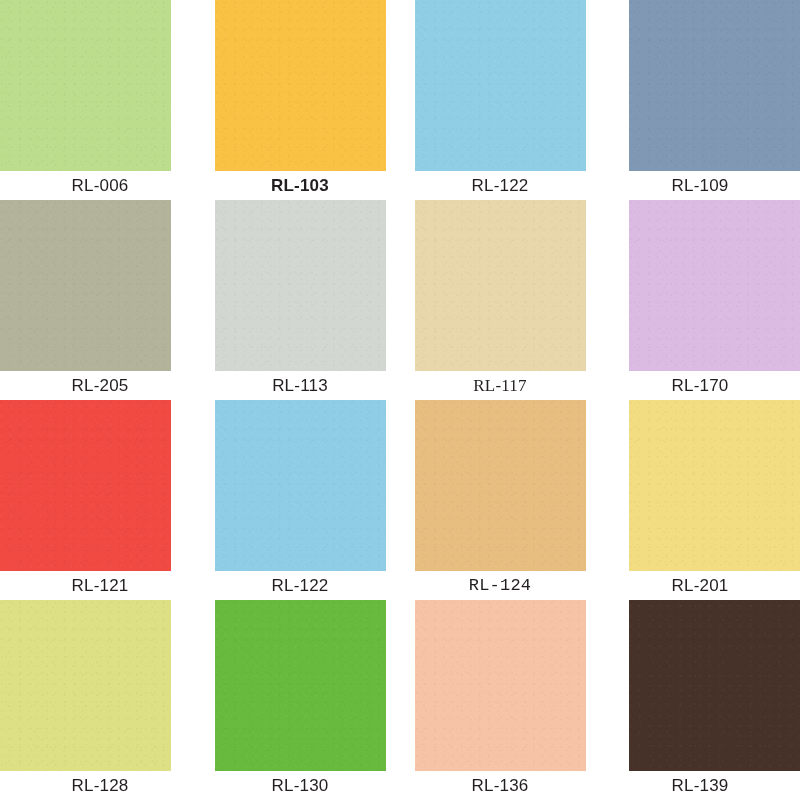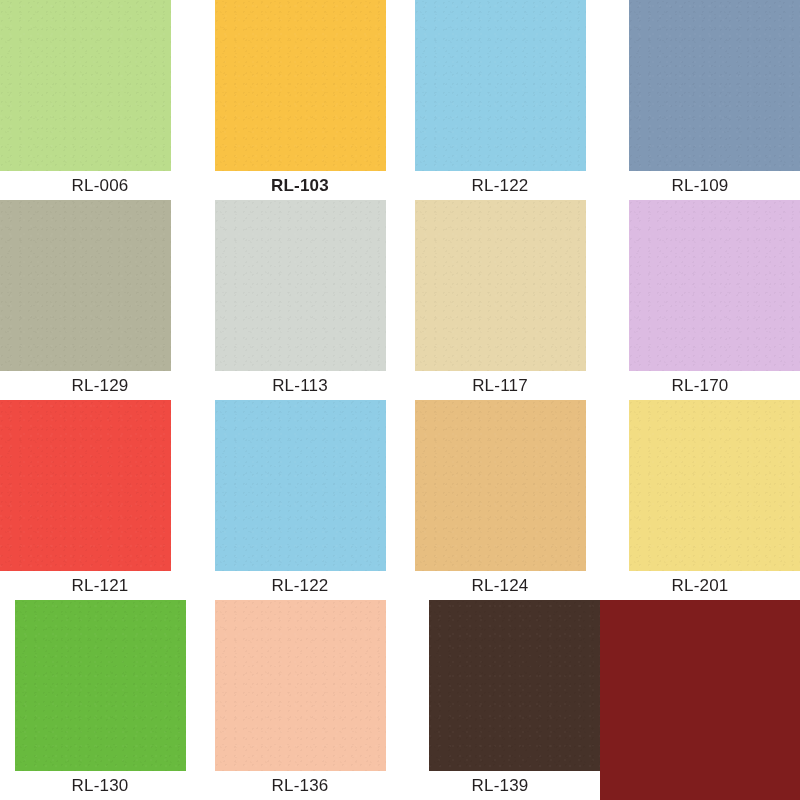--- a/index.html
+++ b/index.html
@@ -72,68 +72,72 @@
     user-select: none;
   }
 
   
   .swatch-cell.col-0 .swatch-chip { margin-left: 0; }
   .swatch-cell.col-3 .swatch-chip { margin-right: 0; }
 </style>
 </head>
 <body>
 
-<div id="swatch-grid" style="grid-template-columns: repeat(4, 1fr); grid-template-rows: repeat(4, 1fr); background: #7f1d1d;">
+<div id="swatch-grid" style="grid-template-columns: repeat(4, 1fr); grid-template-rows: repeat(4, 1fr); background: #0c4a6e;">
     <div class="swatch-cell col-0">
       <div class="swatch-chip" style="background: rgb(187, 221, 140);"></div>
       <div class="swatch-label" style="color: rgb(35, 31, 32);">RL-006</div>
     </div>
     <div class="swatch-cell col-1">
       <div class="swatch-chip" style="background: rgb(249, 194, 68);"></div>
       <div class="swatch-label" style="color: rgb(35, 31, 32); font-weight: bold;">RL-103</div>
     </div>
     <div class="swatch-cell col-2">
       <div class="swatch-chip" style="background: rgb(144, 206, 230);"></div>
       <div class="swatch-label" style="color: rgb(35, 31, 32);">RL-122</div>
     </div>
     <div class="swatch-cell col-3">
       <div class="swatch-chip" style="background: rgb(128, 152, 180);"></div>
       <div class="swatch-label" style="color: rgb(35, 31, 32);">RL-109</div>
     </div>
     <div class="swatch-cell col-0">
       <div class="swatch-chip" style="background: rgb(179, 179, 155);"></div>
-      <div class="swatch-label" style="color: rgb(35, 31, 32);">RL-129</div>
+      <div class="swatch-label" style="color: rgb(35, 31, 32);">RL-205</div>
     </div>
     <div class="swatch-cell col-1">
       <div class="swatch-chip" style="background: rgb(210, 215, 209);"></div>
       <div class="swatch-label" style="color: rgb(35, 31, 32);">RL-113</div>
     </div>
     <div class="swatch-cell col-2">
       <div class="swatch-chip" style="background: rgb(231, 215, 171);"></div>
-      <div class="swatch-label" style="color: rgb(35, 31, 32);">RL-117</div>
+      <div class="swatch-label" style="color: rgb(35, 31, 32); font-family: Liberation Serif, serif;">RL-117</div>
     </div>
     <div class="swatch-cell col-3">
       <div class="swatch-chip" style="background: rgb(220, 187, 226);"></div>
       <div class="swatch-label" style="color: rgb(35, 31, 32);">RL-170</div>
     </div>
     <div class="swatch-cell col-0">
       <div class="swatch-chip" style="background: rgb(240, 74, 66);"></div>
       <div class="swatch-label" style="color: rgb(35, 31, 32);">RL-121</div>
     </div>
     <div class="swatch-cell col-1">
       <div class="swatch-chip" style="background: rgb(143, 205, 230);"></div>
       <div class="swatch-label" style="color: rgb(35, 31, 32);">RL-122</div>
     </div>
     <div class="swatch-cell col-2">
       <div class="swatch-chip" style="background: rgb(231, 190, 128);"></div>
-      <div class="swatch-label" style="color: rgb(35, 31, 32);">RL-124</div>
+      <div class="swatch-label" style="color: rgb(35, 31, 32); font-family: Liberation Mono, monospace;">RL-124</div>
     </div>
     <div class="swatch-cell col-3">
       <div class="swatch-chip" style="background: rgb(242, 221, 131);"></div>
       <div class="swatch-label" style="color: rgb(35, 31, 32);">RL-201</div>
+    </div>
+    <div class="swatch-cell col-0">
+      <div class="swatch-chip" style="background: rgb(221, 224, 132);"></div>
+      <div class="swatch-label" style="color: rgb(35, 31, 32);">RL-128</div>
     </div>
     <div class="swatch-cell col-1">
       <div class="swatch-chip" style="background: rgb(104, 186, 62);"></div>
       <div class="swatch-label" style="color: rgb(35, 31, 32);">RL-130</div>
     </div>
     <div class="swatch-cell col-2">
       <div class="swatch-chip" style="background: rgb(247, 195, 166);"></div>
       <div class="swatch-label" style="color: rgb(35, 31, 32);">RL-136</div>
     </div>
     <div class="swatch-cell col-3">

